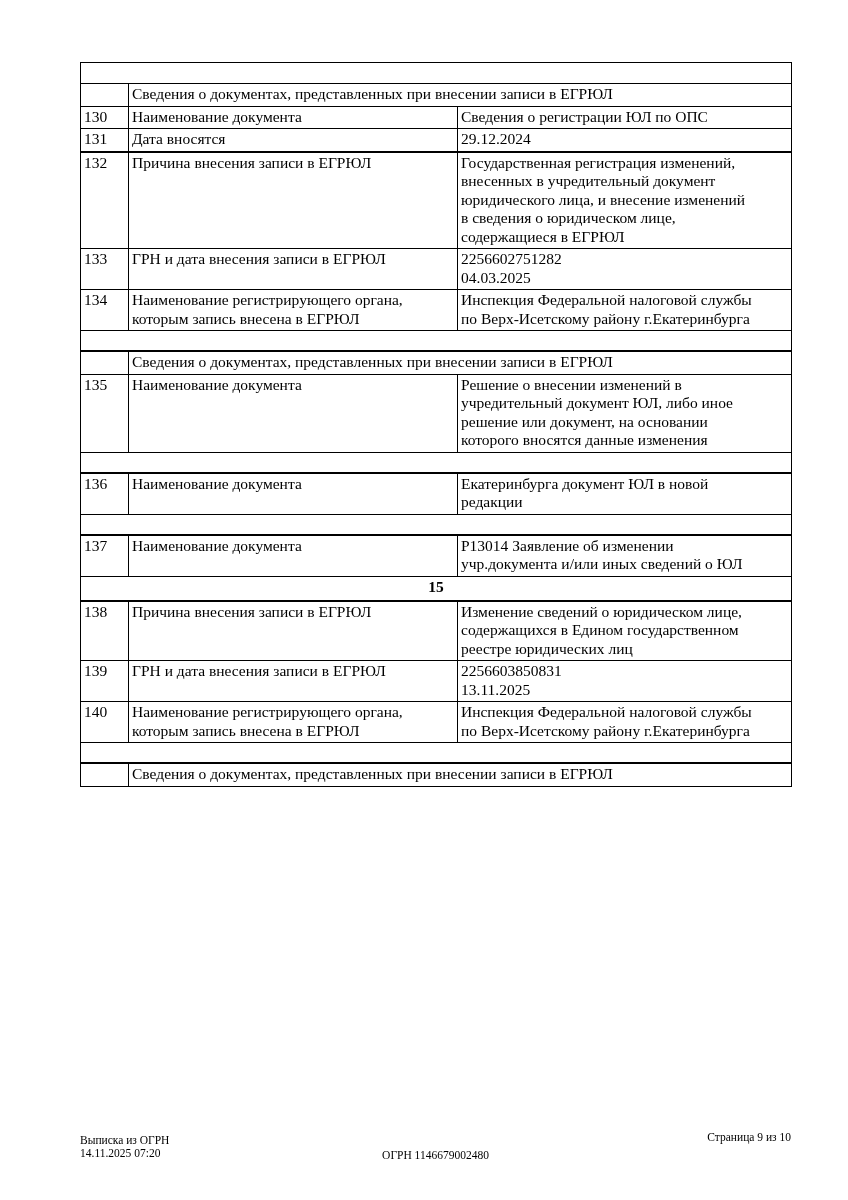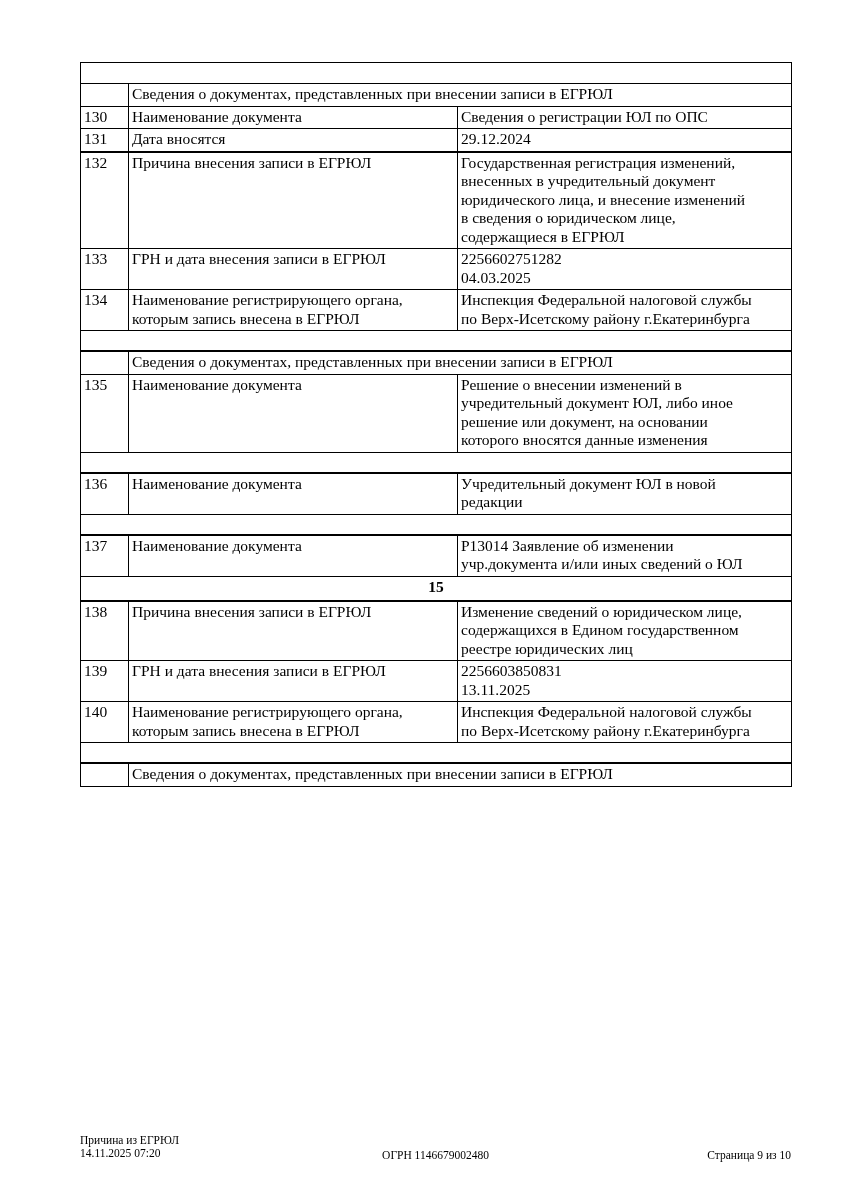--- a/index.html
+++ b/index.html
@@ -71,21 +71,21 @@
   }
   .footer .center {
     position: absolute;
     left: 50%;
     transform: translateX(-50%);
     bottom: 0;
   }
   .footer .right {
     position: absolute;
     right: 0;
-    bottom: 0;
+    bottom: 18px;
   }
 </style>
 </head>
 <body>
 
 <div class="content">
 
   <table class="rec">
     <colgroup>
         <col style="width:48px">
@@ -176,21 +176,21 @@
   <table class="rec">
     <colgroup>
         <col style="width:48px">
         <col style="width:329px">
         <col style="width:334px">
       </colgroup>
     <tbody>
         <tr>
       <td class="num">136</td>
       <td class="lbl">Наименование документа</td>
-      <td class="val">Учредительный документ ЮЛ в новой
+      <td class="val">Екатеринбурга документ ЮЛ в новой
 редакции</td>
     </tr>
     <tr>
       <td class="spacer" colspan="3"></td>
     </tr>
   </tbody>
     </table>
 
   <table class="rec">
     <colgroup>
@@ -255,18 +255,18 @@
       <td class="num"></td>
       <td class="hdr" colspan="2">Сведения о документах, представленных при внесении записи в ЕГРЮЛ</td>
     </tr>
   </tbody>
     </table>
 
 </div>
 
 <div class="footer">
   <div class="left">
-    <div>Причина из ЕГРЮЛ</div>
+    <div>Выписка из ОГРН</div>
     <div>14.11.2025 07:20</div>
   </div>
   <div class="center">ОГРН 1146679002480</div>
   <div class="right">Страница 9 из 10</div>
 </div>
 
 </body></html>

